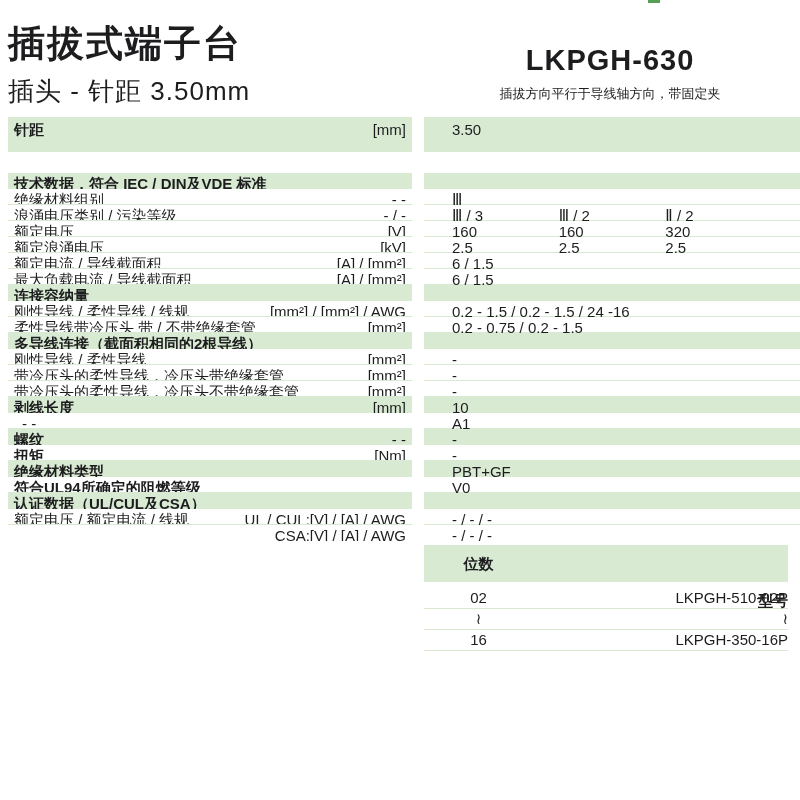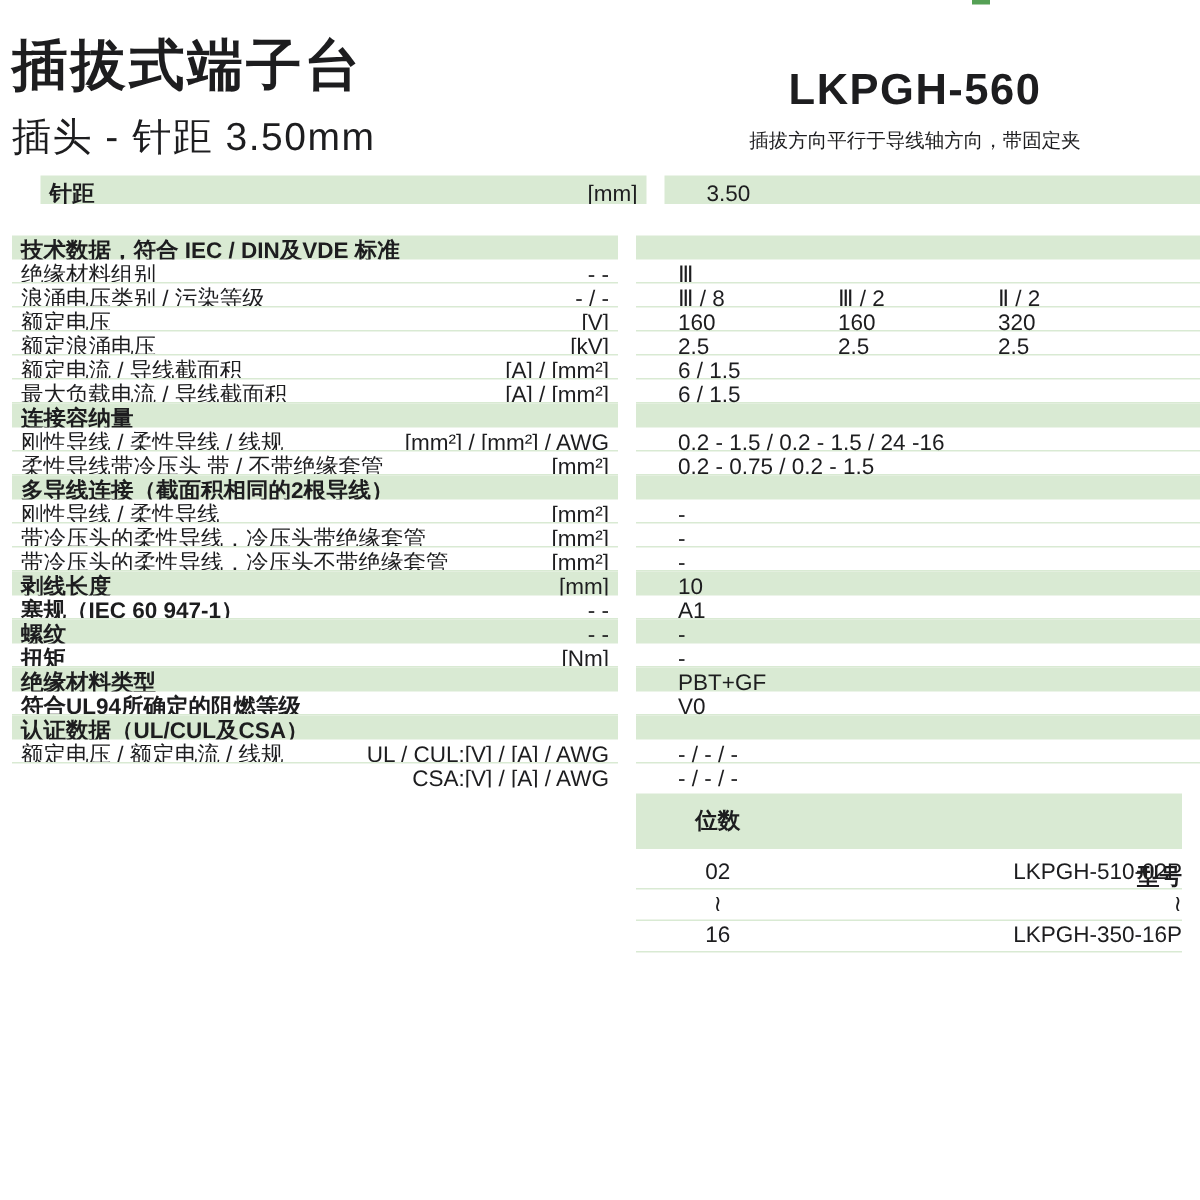--- a/index.html
+++ b/index.html
@@ -15,21 +15,21 @@
   
   .hdr{position:relative;height:117px;}
   .title{position:absolute;left:8px;top:19px;font-size:37px;font-weight:bold;letter-spacing:2px;}
   .subtitle{position:absolute;left:8px;top:74px;font-size:26px;letter-spacing:1px;}
   .model-block{position:absolute;left:424px;right:4px;top:0;text-align:center;}
   .model{margin-top:44px;font-size:29px;font-weight:bold;letter-spacing:1px;}
   .tagline{margin-top:8px;font-size:13px;}
   .artifact{position:absolute;left:648px;top:0;width:12px;height:3px;background:#55a055;}
   
   .row{display:flex;height:16px;line-height:22px;font-size:15px;}
-  .row.pitch{height:19px;line-height:25px;padding-left:19px;}
+  .row.pitch{height:35px;line-height:25px;}
   .row.gap{height:21px;}
   .cell-l{width:404px;margin-left:8px;display:flex;justify-content:space-between;
           box-sizing:border-box;padding:0 6px;white-space:nowrap;overflow:hidden;}
   .cell-r{flex:1;margin-left:12px;display:flex;box-sizing:border-box;padding:0 28px;}
   .v{flex:1;text-align:left;white-space:nowrap;}
   .lab{font-weight:normal;}
   .unit{font-weight:normal;margin-left:8px;}
   .green .cell-l,.green .cell-r,
   .section .cell-l,.section .cell-r,
   .pitch .cell-l,.pitch .cell-r{background:var(--green);}
@@ -45,21 +45,21 @@
   .mc1{width:109px;text-align:center;}
   .mc2{flex:1;padding-left:90px;text-align:right;}
 </style>
 </head>
 <body>
 
 <div class="hdr">
   <div class="title">插拔式端子台</div>
   <div class="subtitle">插头 - 针距  3.50mm</div>
   <div class="model-block">
-    <div class="model">LKPGH-560</div>
+    <div class="model">LKPGH-630</div>
     <div class="tagline">插拔方向平行于导线轴方向，带固定夹</div>
   </div>
   <div class="artifact"></div>
 </div>
 
 <div id="spec-table">
     <div class="row pitch">
       <div class="cell-l">
         <span class="lab">针距</span>
         <span class="unit">[mm]</span>
@@ -84,21 +84,21 @@
       <div class="cell-r">
         <span class="v">Ⅲ</span>
       </div>
     </div>
     <div class="row spec">
       <div class="cell-l">
         <span class="lab">浪涌电压类别 / 污染等级</span>
         <span class="unit">- / -</span>
       </div>
       <div class="cell-r">
-        <span class="v">Ⅲ / 8</span>
+        <span class="v">Ⅲ / 3</span>
         <span class="v">Ⅲ / 2</span>
         <span class="v">Ⅱ / 2</span>
       </div>
     </div>
     <div class="row spec">
       <div class="cell-l">
         <span class="lab">额定电压</span>
         <span class="unit">[V]</span>
       </div>
       <div class="cell-r">
@@ -199,21 +199,20 @@
       <div class="cell-l">
         <span class="lab">剥线长度</span>
         <span class="unit">[mm]</span>
       </div>
       <div class="cell-r">
         <span class="v">10</span>
       </div>
     </div>
     <div class="row spec bold">
       <div class="cell-l">
-        <span class="lab">塞规（IEC 60 947-1）</span>
         <span class="unit">- -</span>
       </div>
       <div class="cell-r">
         <span class="v">A1</span>
       </div>
     </div>
     <div class="row spec green bold">
       <div class="cell-l">
         <span class="lab">螺纹</span>
         <span class="unit">- -</span>

